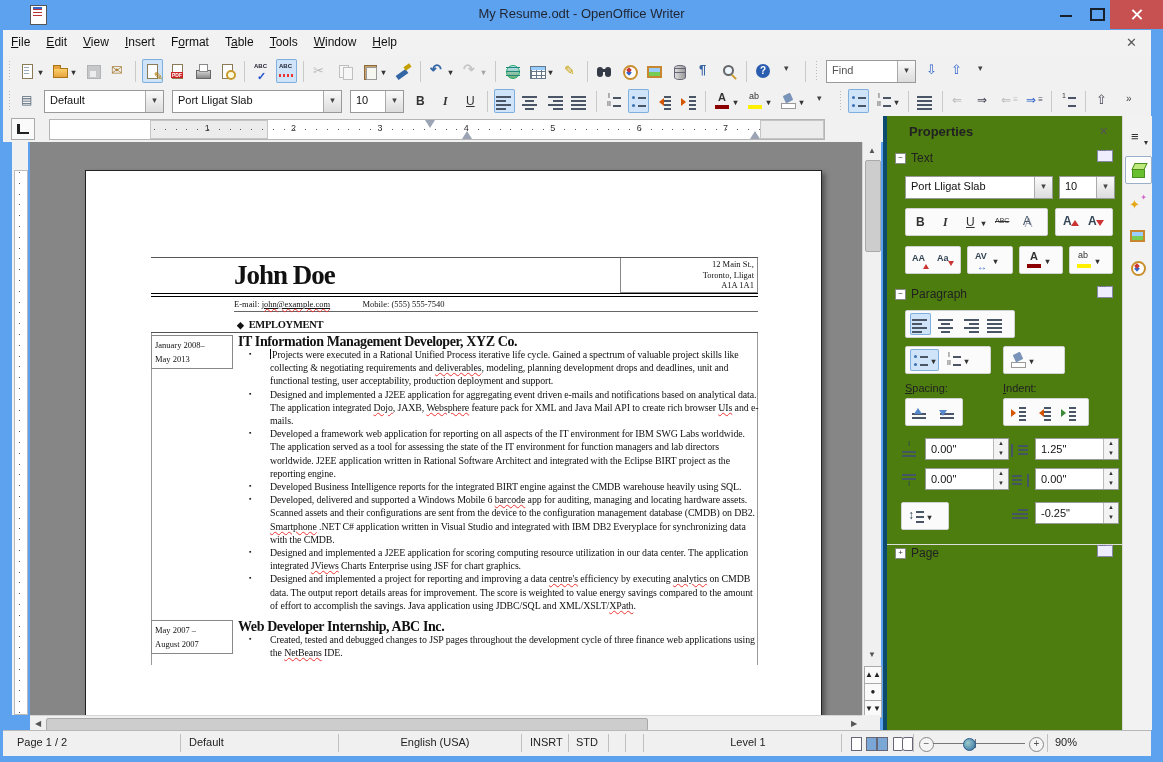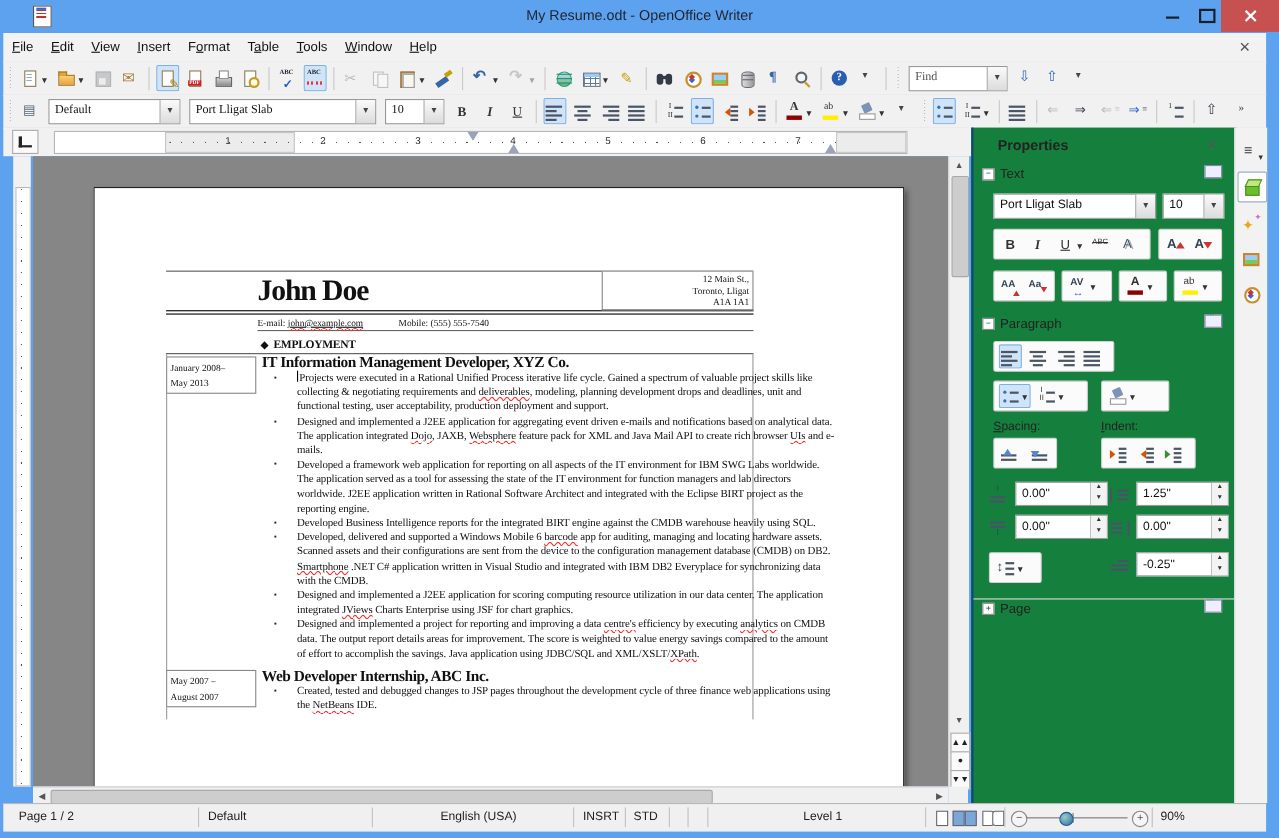--- a/index.html
+++ b/index.html
@@ -20,21 +20,21 @@
   #close-btn .g-x::before,#close-btn .g-x::after{content:"";position:absolute;left:6px;top:0;width:2px;height:13px;background:#fff;}
   #close-btn .g-x::before{transform:rotate(45deg);} #close-btn .g-x::after{transform:rotate(-45deg);}
   
   #menubar{position:absolute;left:3px;top:30px;width:1148px;height:26px;background:#f2f2f2;border-bottom:1px solid #e2e2e2;}
   .menu-item{display:inline-block;padding:5px 8px 0 8px;height:21px;color:#111;cursor:default;}
   .menu-item u{text-decoration:underline;}
   #doc-close{position:absolute;right:12px;top:5px;width:15px;height:15px;color:#555;font-size:13px;line-height:15px;text-align:center;}
   #doc-close::before{content:"✕";}
   
   .toolbar{position:absolute;left:3px;width:1148px;height:30px;background:#f1f1f1;border-bottom:1px solid #dcdcdc;
-     display:flex;align-items:center;font-family:Liberation Serif, serif;}
+     display:flex;align-items:center;}
   #tb1{top:56px;} #tb2{top:86px;}
   .grip{width:5px;height:20px;margin:0 3px 0 4px;
      background:repeating-linear-gradient(#b9b9b9 0 1px,transparent 1px 3px);background-size:1px 100%;background-repeat:no-repeat;background-position:2px 0;}
   .tsep{width:1px;height:21px;background:#c9c9c9;margin:0 4px;display:inline-block;flex:0 0 1px;}
   .tbtn{display:inline-flex;align-items:center;height:24px;padding:0 2px;margin:0 2px;border-radius:2px;position:relative;}
   .tbtn.act{background:#cfe4f9;box-shadow:0 0 0 1px #7fafdf inset;}
   .tbtn.dis{opacity:.4;filter:grayscale(.9);}
   .ig{width:17px;height:17px;display:inline-block;position:relative;font-style:normal;}
   .dd::before{content:"▾";font-size:8px;color:#333;}
   .dd{margin-left:1px;width:7px;text-align:center;}
@@ -172,21 +172,21 @@
   #mk-first{left:375px;top:0;border:5px solid transparent;border-top:8px solid #9aa4b5;}
   #mk-left{left:412px;bottom:0;border:5px solid transparent;border-bottom:8px solid #9aa4b5;}
   #mk-right{left:700px;bottom:0;border:5px solid transparent;border-bottom:8px solid #9aa4b5;}
   #vruler{position:absolute;left:12px;top:142px;width:16px;height:573px;background:#f1f1f1;}
   #vruler .vstrip{position:absolute;left:2px;top:28px;width:12px;bottom:0;background:#fff;border:1px solid #bbb;}
   #vruler .vticks{position:absolute;left:7px;top:30px;width:1px;bottom:2px;
     background:repeating-linear-gradient(#555 0 1px,transparent 1px 10.8px);}
   
   #docarea{position:absolute;left:30px;top:142px;width:832px;height:573px;background:#868686;overflow:hidden;}
   #page{position:absolute;left:55px;top:28px;width:735px;height:620px;background:#fff;border:1px solid #222;box-shadow:3px 3px 5px rgba(0,0,0,.4);}
-  #doc{position:absolute;left:65px;top:75px;width:534px;font-family:"Liberation Serif",serif;color:#111;}
+  #doc{position:absolute;left:65px;top:86px;width:607px;font-family:"Liberation Serif",serif;color:#111;}
   .hdr{position:relative;border-top:1px solid #555;border-bottom:4px double #000;min-height:34px;}
   .rname{margin-left:83px;font-size:27px;font-weight:700;letter-spacing:-1px;line-height:35px;}
   .addr{position:absolute;right:0;top:0;width:130px;border:1px solid #888;border-top:none;background:#fff;
      text-align:right;font-size:8.5px;line-height:10.5px;padding:1px 3px;}
   .contact{margin-left:83px;font-size:8.5px;padding:2px 0 2px;border-bottom:1px solid #666;margin-right:0;}
   .contact .gap{display:inline-block;width:28px;}
   .email{text-decoration:underline;}
   .sechead{margin-top:6px;border-bottom:1px solid #555;padding:1px 0 2px 86px;font-weight:700;font-size:10.5px;letter-spacing:-.3px;}
   .sechead .dia{font-size:9px;margin-right:5px;}
   #jobs{border-left:1px solid #999;border-right:1px solid #999;}
@@ -200,21 +200,21 @@
   .caret{display:inline-block;width:1px;height:10px;background:#000;margin-right:1px;vertical-align:-1px;}
   #vscroll{position:absolute;left:862px;top:142px;width:18px;height:573px;background:#f0f0f0;border-left:1px solid #d5d5d5;}
   .sbtn{position:absolute;left:1px;width:16px;height:16px;background:#f0f0f0;color:#555;font-size:8px;text-align:center;line-height:16px;}
   .sbtn.boxed{border:1px solid #aaa;background:#fafafa;color:#222;}
   #vthumb{position:absolute;left:2px;top:18px;width:14px;height:90px;background:#cdcdcd;border:1px solid #a9a9a9;border-radius:2px;}
   #hscroll{position:absolute;left:30px;top:715px;width:832px;height:15px;background:#f0f0f0;border-top:1px solid #d5d5d5;}
   #hthumb{position:absolute;left:16px;top:2px;width:600px;height:11px;background:#cdcdcd;border:1px solid #a9a9a9;border-radius:2px;}
   .hbtn{position:absolute;top:1px;width:14px;height:13px;color:#555;font-size:8px;text-align:center;line-height:13px;}
   #sccorner{position:absolute;left:862px;top:715px;width:18px;height:15px;background:#f0f0f0;}
   
-  #sidebar{position:absolute;left:883px;top:116px;width:239px;height:614px;background:#15803d;border-left:2px solid #0c4a6e;font-size:12px;}
+  #sidebar{position:absolute;left:883px;top:116px;width:239px;height:614px;background:#4d7c0f;border-left:4px solid #0c4a6e;font-size:12px;}
   #sidebar .sb-title{position:absolute;left:22px;top:8px;font-weight:700;font-size:13px;color:#222;}
   .sb-close{position:absolute;left:212px;top:8px;width:14px;height:14px;color:#555;}
   .sb-close::before{content:"✕";font-size:11px;}
   .sec-head{position:absolute;left:0;width:100%;height:20px;}
   .sec-head .cbox{position:absolute;left:8px;top:3px;width:9px;height:9px;border:1px solid #888;background:#fff;font-size:8px;line-height:8px;text-align:center;color:#333;}
   .sec-head .slabel{position:absolute;left:24px;top:1px;font-weight:400;color:#222;}
   .launcher{position:absolute;left:210px;top:0;width:14px;height:10px;border:1px solid #88a;background:#eef;}
   .launcher::before{content:"···";position:absolute;left:1px;top:-4px;font-size:7px;color:#557;}
   .grp{position:absolute;background:#fbfbfb;border:1px solid #d2d2d2;border-radius:2px;display:flex;align-items:center;padding:0 2px;height:28px;box-sizing:border-box;}
   .grp .tbtn{height:22px;}

